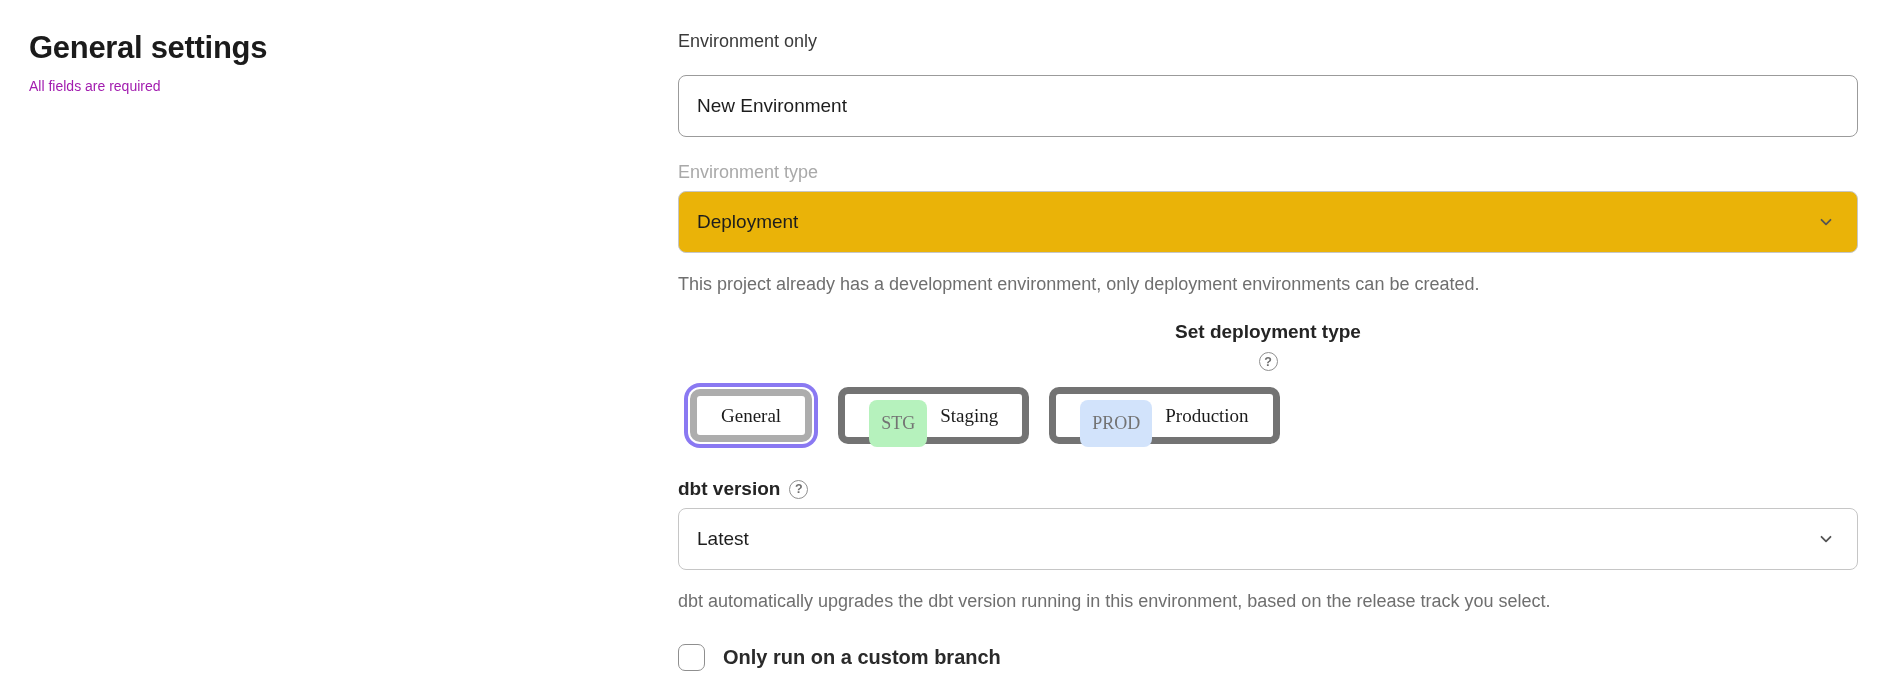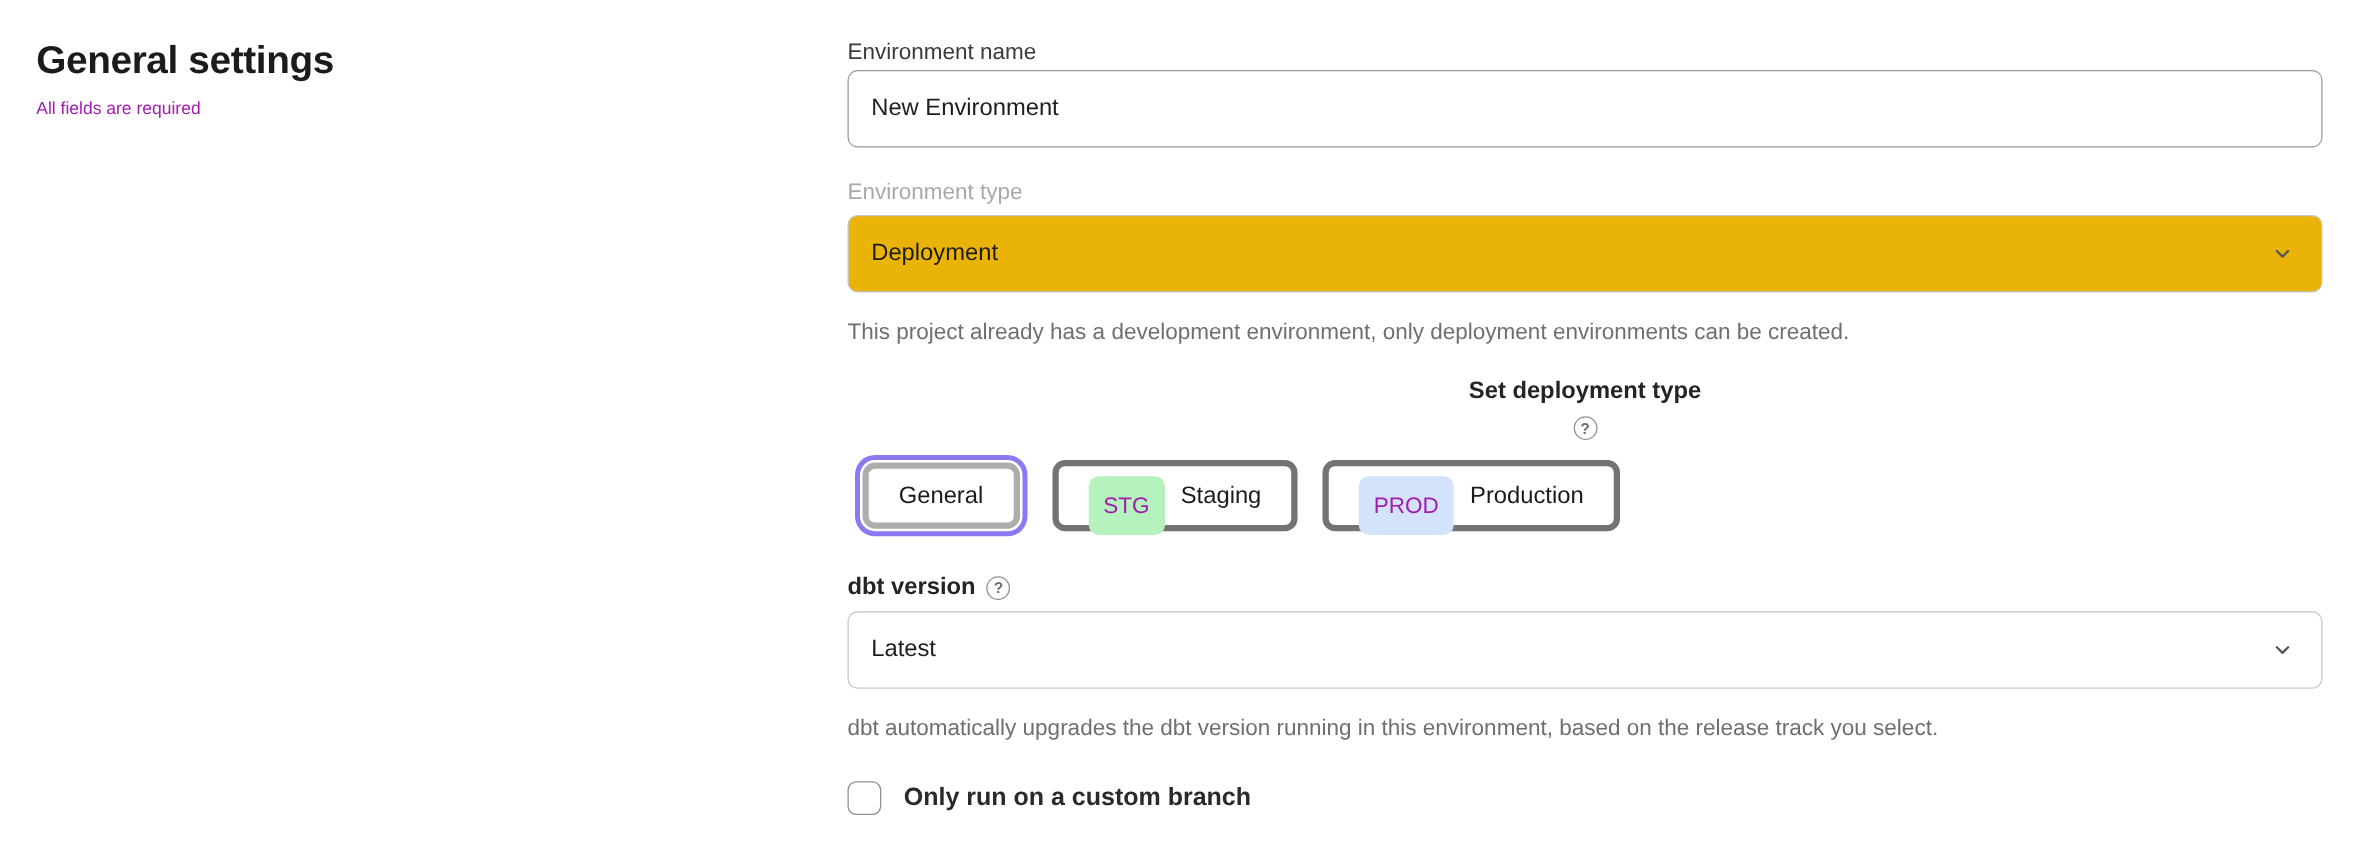--- a/index.html
+++ b/index.html
@@ -20,21 +20,21 @@
   .page-title{font-size:31px;font-weight:700;letter-spacing:-0.3px;color:#1b1b1b;}
   .page-subtitle{margin-top:12px;font-size:14px;color:#a21caf;}
 
   .form-col{position:absolute;left:678px;top:0;width:1180px;}
 
   .field-label{font-size:18px;color:#3a3a3a;line-height:22px;}
   .field-label.disabled{color:var(--textDisabled);}
   .field-label.strong{font-weight:700;color:#242424;font-size:19px;display:flex;align-items:center;gap:9px;}
 
   .text-input{
-    margin-top:4px;height:62px;width:100%;border:1px solid var(--borderInput);
+    margin-top:23px;height:62px;width:100%;border:1px solid var(--borderInput);
     border-radius:8px;background:#fff;display:flex;align-items:center;
     padding:0 18px;font-size:19px;color:#1d1d1d;
   }
   .select{
     margin-top:8px;height:62px;width:100%;border:1px solid var(--borderSoft);
     border-radius:8px;background:#fff;display:flex;align-items:center;
     justify-content:space-between;padding:0 22px 0 18px;font-size:19px;color:#1d1d1d;
     cursor:pointer;
   }
   .select.disabled{background:#eab308;cursor:default;}
@@ -49,51 +49,51 @@
   .mt30{margin-top:30px;}
 
   .help-circle{
     width:19px;height:19px;border:1.5px solid #909090;border-radius:50%;
     display:inline-flex;align-items:center;justify-content:center;
     font-size:12.5px;font-weight:700;color:#6f6f6f;flex:0 0 auto;
   }
 
   .type-row{margin-top:10px;display:flex;align-items:center;gap:20px;padding:6px 0 6px 6px;}
   .type-btn{
-    height:57px;background:#fff;border:5px solid #737373;border-radius:10px;
+    height:57px;background:#fff;border:7px solid #737373;border-radius:10px;
     display:inline-flex;align-items:center;gap:13px;padding:0 24px;
-    font-family:Liberation Sans, sans-serif;font-size:19px;color:#1b1b1b;cursor:pointer;
+    font-family:Liberation Serif, serif;font-size:19px;color:#1b1b1b;cursor:pointer;
   }
   .type-btn.selected{
     height:53px;border-color:#adadad;
     box-shadow:0 0 0 2px #ffffff, 0 0 0 6px var(--accent);
     margin:0 6px;
   }
   .badge{
     display:inline-flex;align-items:center;border-radius:8px;
-    padding:13px 12px;font-size:18px;font-weight:500;color:#a21caf;margin-top:16px;
+    padding:13px 12px;font-size:18px;font-weight:500;color:#737373;margin-top:16px;
   }
 
   .checkbox-row{display:flex;align-items:center;gap:18px;}
   .checkbox{
     width:27px;height:27px;border:1.5px solid #8f8f8f;border-radius:7px;background:#fff;cursor:pointer;
   }
   .checkbox-label{font-size:20px;font-weight:700;color:#2a2a2a;}
 </style>
 </head>
 <body>
 
 <div class="left-col">
   <div class="page-title">General settings</div>
   <div class="page-subtitle">All fields are required</div>
 </div>
 
 <div class="form-col">
 
-  <div class="field-label mt30" style="margin-top:30px;">Environment name</div>
+  <div class="field-label mt30" style="margin-top:30px;">Environment only</div>
   <div class="text-input">
     <span>New Environment</span>
   </div>
 
   <div class="field-label disabled mt24">Environment type</div>
   <div class="select disabled">
     <span>Deployment</span>
     <svg class="chevron" viewBox="0 0 18 18">
       <path d="M4.5 6.8 L9 11.3 L13.5 6.8" fill="none" stroke="#555555" stroke-width="1.8" stroke-linecap="round" stroke-linejoin="round"></path>
     </svg>

